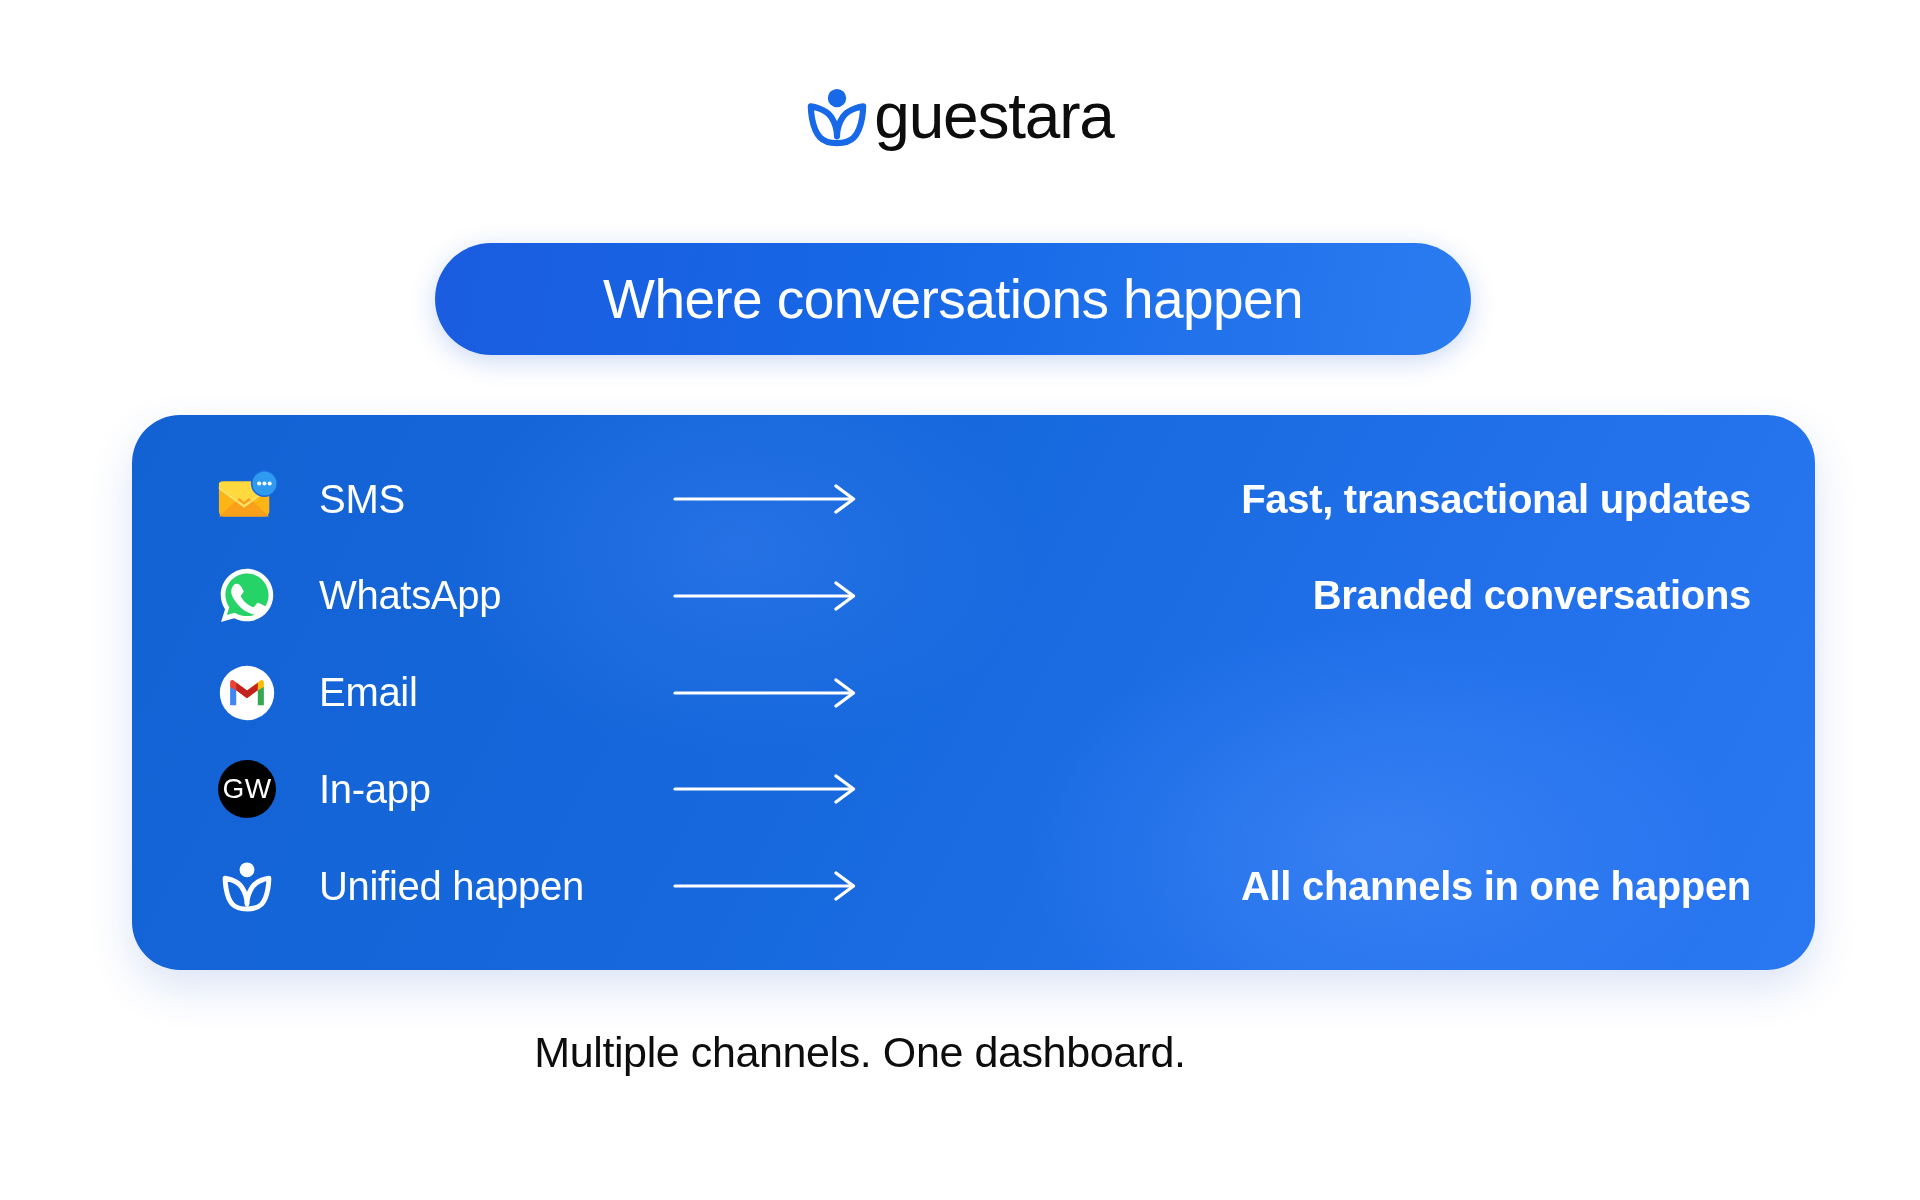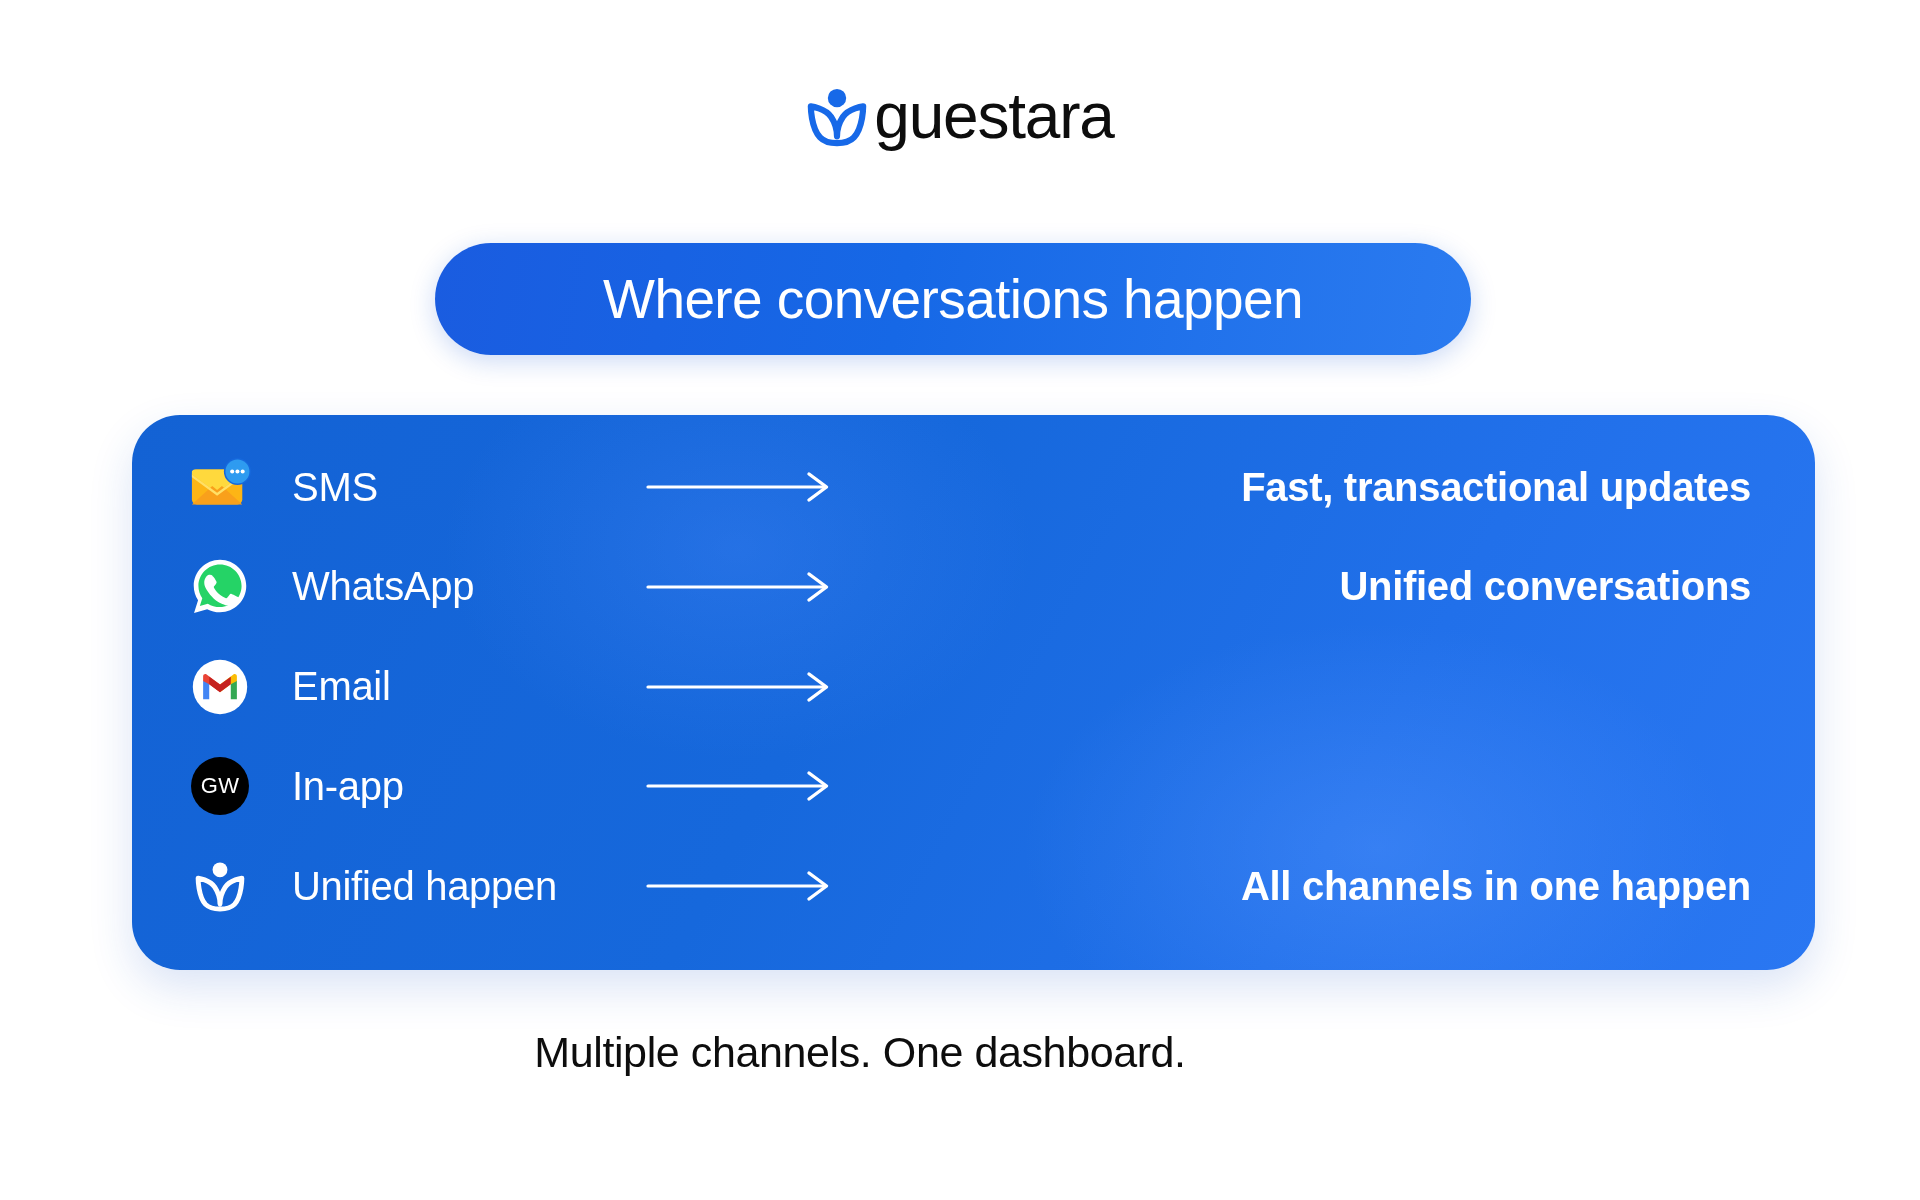--- a/index.html
+++ b/index.html
@@ -75,25 +75,26 @@
       radial-gradient(ellipse 520px 330px at 74% 78%, rgba(86, 150, 255, 0.40) 0%, rgba(86, 150, 255, 0) 68%),
       radial-gradient(ellipse 420px 300px at 36% 24%, rgba(70, 135, 250, 0.32) 0%, rgba(70, 135, 250, 0) 70%),
       linear-gradient(118deg, #1362d4 0%, #1668dc 42%, #2170ea 72%, #2a77f2 100%);
     box-shadow: 0 18px 44px rgba(30, 90, 200, 0.16);
     overflow: hidden;
   }
 
   .rows {
     position: absolute;
     inset: 0;
-    padding: 33px 58px 45px 52px;
+    padding: 45px 58px 45px 52px;
     box-sizing: border-box;
     display: flex;
     flex-direction: column;
     justify-content: space-between;
+    margin-left: 27px;
   }
   .row {
     display: flex;
     align-items: center;
     height: 78px;
   }
   .row-icon {
     width: 72px;
     flex: 0 0 72px;
     display: flex;
@@ -134,21 +135,21 @@
 
   .icon-inapp {
     width: 58px;
     height: 58px;
     border-radius: 50%;
     background: #000000;
     color: #ffffff;
     display: flex;
     align-items: center;
     justify-content: center;
-    font-size: 22px;
+    font-size: 28px;
     font-weight: 400;
     letter-spacing: 0.4px;
     font-family: "Liberation Sans", sans-serif;
   }
 
   
   .footer-caption {
     position: absolute;
     top: 1028px;
     left: 0;
@@ -225,21 +226,21 @@
                    C27.9 25.7 26.1 21.4 24.2 20.4 Z" fill="#ffffff"></path>
         </svg>
       </span>
       <span class="row-label">WhatsApp</span>
       <span class="row-arrow">
         <svg class="arrow-svg" viewBox="0 0 190 34" width="190" height="34" aria-hidden="true">
           <path d="M2 17 H178" stroke="#ffffff" stroke-width="3.2" stroke-linecap="round" fill="none"></path>
           <path d="M163 4 L180.5 17 L163 30" stroke="#ffffff" stroke-width="3.4" stroke-linecap="round" stroke-linejoin="round" fill="none"></path>
         </svg>
       </span>
-      <span class="row-desc">Unified conversations</span>
+      <span class="row-desc">Branded conversations</span>
     </div>
 
     <div class="row">
       <span class="row-icon">
         <svg class="icon-svg" viewBox="0 0 64 64" width="60" height="60" aria-hidden="true">
           <circle cx="32" cy="32" r="29" fill="#ffffff"></circle>
           <path d="M14 45 L14 25.5 L20.5 21 L20.5 45 Z" fill="#4285f4"></path>
           <path d="M43.5 45 L43.5 21 L50 25.5 L50 45 Z" fill="#34a853"></path>
           <path d="M14 25.5 L14 20.5 C14 18.6 16.2 17.5 17.7 18.6 L32 29.4 L32 37.6 L20.5 29 Z" fill="#ea4335"></path>
           <path d="M50 25.5 L50 20.5 C50 18.6 47.8 17.5 46.3 18.6 L32 29.4 L32 37.6 L43.5 29 Z" fill="#fbbc04"></path>

